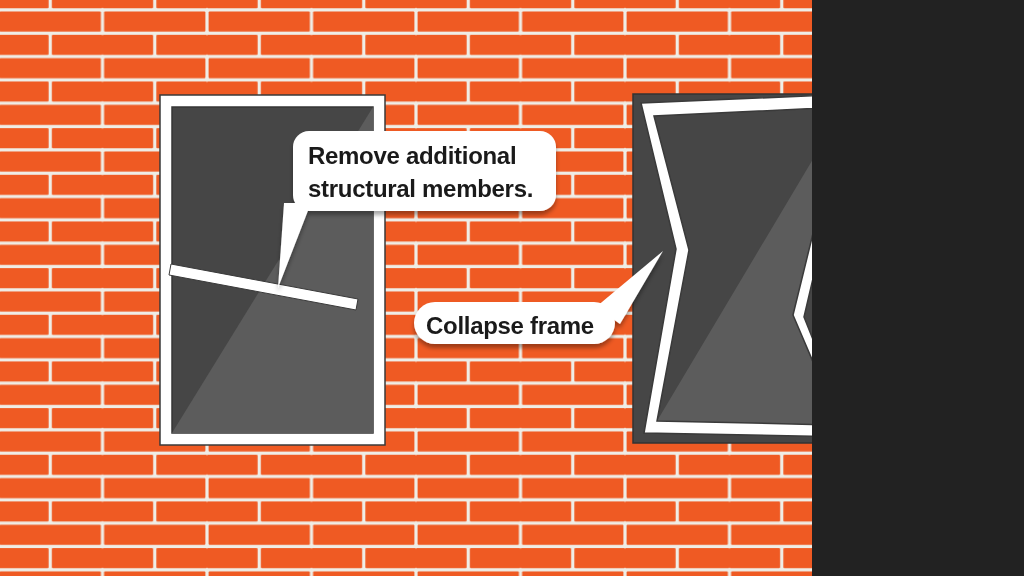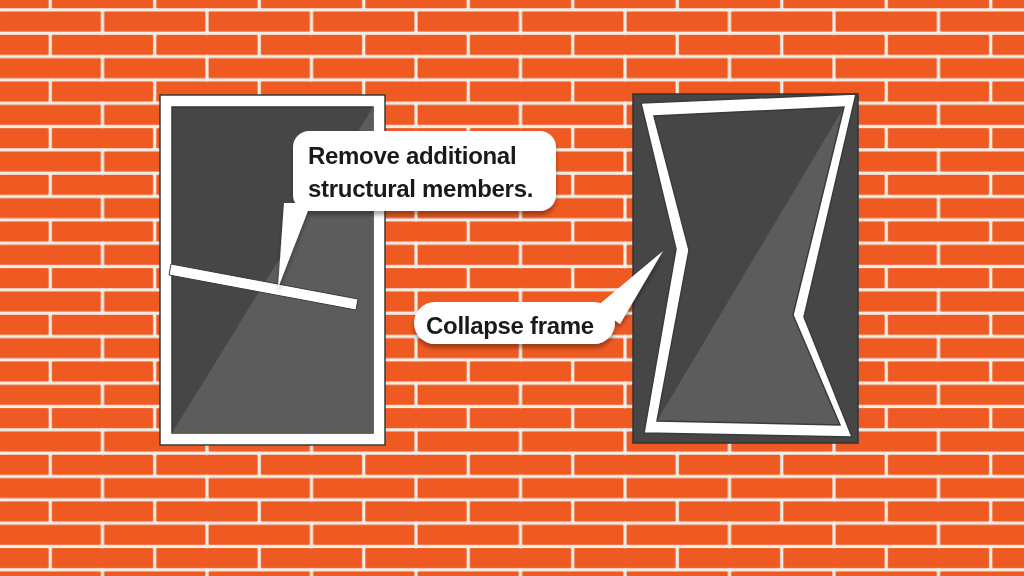--- a/index.html
+++ b/index.html
@@ -3,21 +3,21 @@
 <meta charset="utf-8">
 <style>
   html, body {
     margin: 0;
     padding: 0;
     background: #222;
     font-family: "Liberation Sans", sans-serif;
   }
   .stage {
     position: relative;
-    width: 1024px;
+    width: 812px;
     height: 576px;
     overflow: hidden;
     background: #7dd3fc;
   }
   .stage svg {
     display: block;
     width: 1024px;
     height: 576px;
   }
   text.callout-text {

